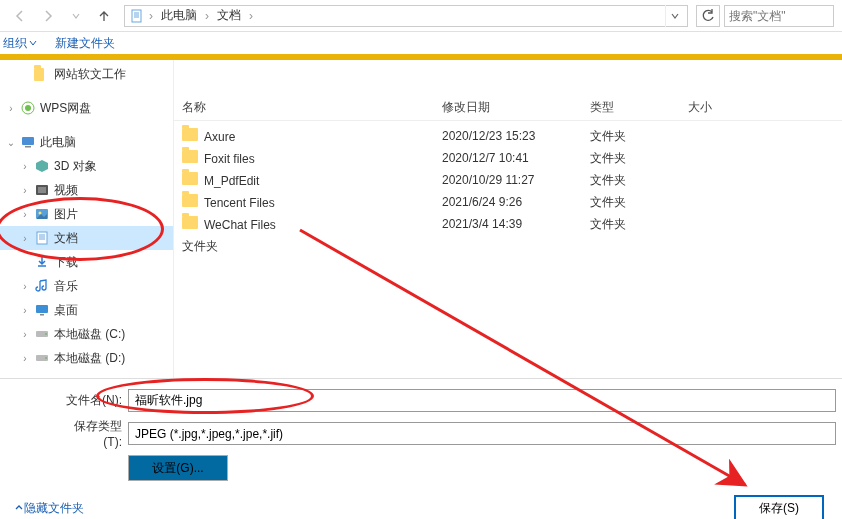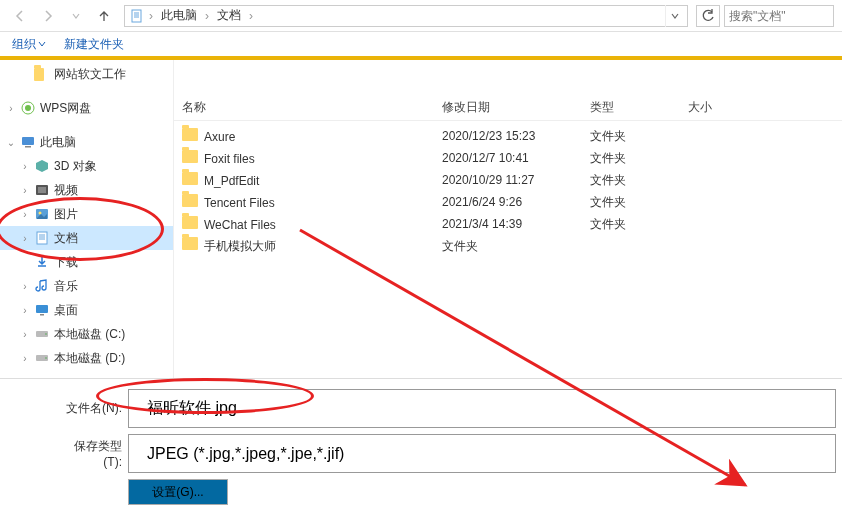--- a/index.html
+++ b/index.html
@@ -11,21 +11,21 @@
 .nav-btn.disabled { color: #ccc; }
 .breadcrumb { flex: 1; height: 22px; border: 1px solid #ccc; display: flex; align-items: center; padding: 0 4px; gap: 2px; margin: 0 4px; background: #fff; }
 .breadcrumb .doc-icon { width: 16px; height: 16px; display: flex; align-items: center; justify-content: center; }
 .breadcrumb .sep { color: #999; padding: 0 2px; }
 .breadcrumb .crumb { padding: 0 4px; }
 .bc-dropdown { width: 18px; height: 22px; display: flex; align-items: center; justify-content: center; color: #666; border-left: 1px solid #eee; }
 .refresh-btn { width: 24px; height: 22px; border: 1px solid #ccc; display: flex; align-items: center; justify-content: center; color: #555; }
 .search-box { width: 110px; height: 22px; border: 1px solid #ccc; padding: 0 4px; font-size: 12px; }
 
 
-.toolbar { height: 28px; display: flex; align-items: center; padding: 0 12px; gap: 18px; border-bottom: 4px solid #eab308; }
+.toolbar { height: 28px; display: flex; align-items: center; padding: 0 3px; gap: 18px; border-bottom: 6px solid #eab308; }
 .toolbar .tool { color: #1a5fb4; cursor: pointer; display: flex; align-items: center; gap: 2px; }
 
 
 .main { display: flex; height: 318px; }
 .sidebar { width: 174px; border-right: 1px solid #eee; overflow: hidden; padding-top: 2px; }
 .tree-item { display: flex; align-items: center; height: 24px; padding-left: 6px; cursor: pointer; gap: 4px; }
 .tree-item.indent1 { padding-left: 20px; }
 .tree-item .chev { width: 10px; color: #888; font-size: 10px; display: inline-block; text-align: center; }
 .tree-item .ico { width: 16px; height: 16px; display: flex; align-items: center; justify-content: center; }
 .tree-item.selected { background: #cce8ff; }
@@ -40,21 +40,21 @@
 .fl-rows { padding-top: 4px; }
 .fl-row { display: flex; height: 22px; align-items: center; }
 .fl-row .col { padding: 0 8px; }
 .folder-icon { width: 16px; height: 13px; background: #ffd76b; border-radius: 1px; display: inline-block; margin-right: 6px; position: relative; }
 .folder-icon::before { content: ""; position: absolute; top: -3px; left: 0; width: 7px; height: 3px; background: #ffd76b; border-radius: 1px 1px 0 0; }
 
 
 .bottom { border-top: 1px solid #ddd; padding: 10px 0 0 0; }
 .form-row { display: flex; align-items: center; margin-bottom: 6px; padding-left: 56px; }
 .form-row label { width: 72px; text-align: right; padding-right: 6px; }
-.form-row .field { flex: 1; height: 39px; border: 1px solid #999; padding: 0 18px; font-size: 16px; margin-right: 6px; background: #fff; }
+.form-row .field { flex: 1; height: 23px; border: 1px solid #999; padding: 0 6px; font-size: 12px; margin-right: 6px; background: #fff; }
 .settings-btn { margin-left: 128px; height: 26px; width: 100px; border: 1px solid #aaa; background: #0369a1; font-size: 12px; cursor: pointer; }
 .footer { display: flex; align-items: center; justify-content: space-between; padding: 14px 18px 8px 14px; }
 .hide-folders { color: #1a5fb4; cursor: pointer; display: flex; align-items: center; gap: 0; }
 .save-btn { height: 26px; width: 90px; border: 2px solid #0067c0; background: #fff; color: #000; font-size: 12px; cursor: pointer; }
 
 
 .anno { position: absolute; pointer-events: none; }
 .ellipse { border: 3px solid #e62222; border-radius: 50%; }
 .arrow-svg { position: absolute; top: 0; left: 0; pointer-events: none; }
 
@@ -281,21 +281,20 @@
           <div class="col col-type">文件夹</div>
           <div class="col col-size"></div>
         </div>
         <div class="fl-row">
           <div class="col col-name"><span class="folder-icon"></span><span>WeChat Files</span></div>
           <div class="col col-date">2021/3/4 14:39</div>
           <div class="col col-type">文件夹</div>
           <div class="col col-size"></div>
         </div>
         <div class="fl-row">
-          <div class="col col-name"><span class="folder-icon"></span><span>手机模拟大师</span></div>
           <div class="col col-type">文件夹</div>
           <div class="col col-size"></div>
         </div>
       </div>
   </div>
 </div>
 
 <div class="bottom">
   <div class="form-row">
     <label>文件名(N):</label>

